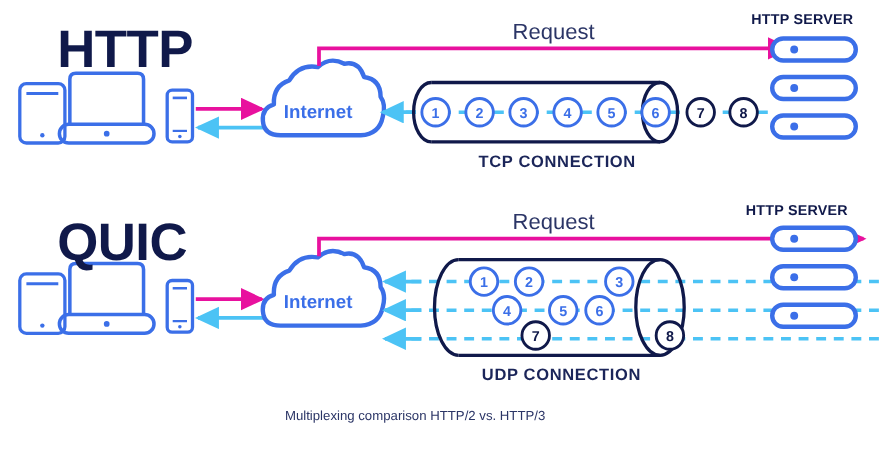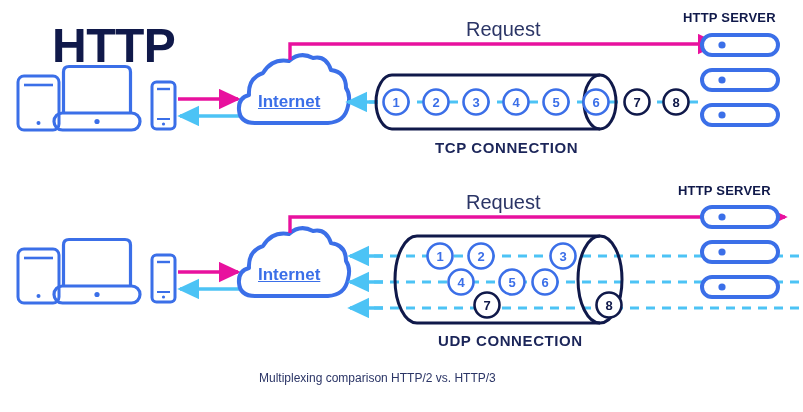--- a/index.html
+++ b/index.html
@@ -6,21 +6,21 @@
   body{width:803px;height:412px;position:relative;overflow:hidden;
        font-family:"Liberation Sans","DejaVu Sans",sans-serif;}
   .stage{position:absolute;inset:0;width:803px;height:412px;}
   .stage svg{position:absolute;left:0;top:0;}
   .txt{position:absolute;white-space:nowrap;}
   .proto-title{font-size:48px;font-weight:700;letter-spacing:-0.5px;color:#10194a;}
   .req-label{font-size:20px;color:#2b3566;font-weight:400;}
   .server-label{font-size:13px;font-weight:700;letter-spacing:0.2px;color:#10194a;}
   .conn-label{font-size:15px;font-weight:700;letter-spacing:0.6px;color:#1b2559;text-align:right;}
   .caption{font-size:12px;color:#2b3566;}
-  .cloud-label{font-size:17px;font-weight:700;color:#3b6fe8;text-decoration:underline;}
+  .cloud-label{font-size:17px;font-weight:700;color:#3b6fe8;}
 </style>
 </head>
 <body>
 
 <div class="stage">
 
   <svg width="803" height="412" viewBox="0 0 803 412">
     <defs>
       <marker id="mArrowM" markerWidth="7" markerHeight="7" refX="5.6" refY="3" orient="auto">
         <path d="M0,0 L6.4,3 L0,6 z" fill="#e8119e"></path>
@@ -173,19 +173,20 @@
       <circle cx="722" cy="287" r="3.6" fill="#3b6fe8"></circle>
     </g>
   </svg>
 
   <div class="txt proto-title" style="left:52px;top:18px;">HTTP</div>
   <div class="txt cloud-label" style="left:258px;top:92px;">Internet</div>
   <div class="txt req-label" style="left:466px;top:18px;">Request</div>
   <div class="txt server-label" style="left:683px;top:10px;">HTTP SERVER</div>
   <div class="txt conn-label" style="left:435px;top:139px;">TCP CONNECTION</div>
 
+  <div class="txt proto-title" style="left:52px;top:193px;">QUIC</div>
   <div class="txt cloud-label" style="left:258px;top:265px;">Internet</div>
   <div class="txt req-label" style="left:466px;top:191px;">Request</div>
   <div class="txt server-label" style="left:678px;top:183px;">HTTP SERVER</div>
   <div class="txt conn-label" style="left:438px;top:332px;">UDP CONNECTION</div>
 
   <div class="txt caption" style="left:259px;top:371px;">Multiplexing comparison HTTP/2 vs. HTTP/3</div>
 </div>
 
 </body></html>

